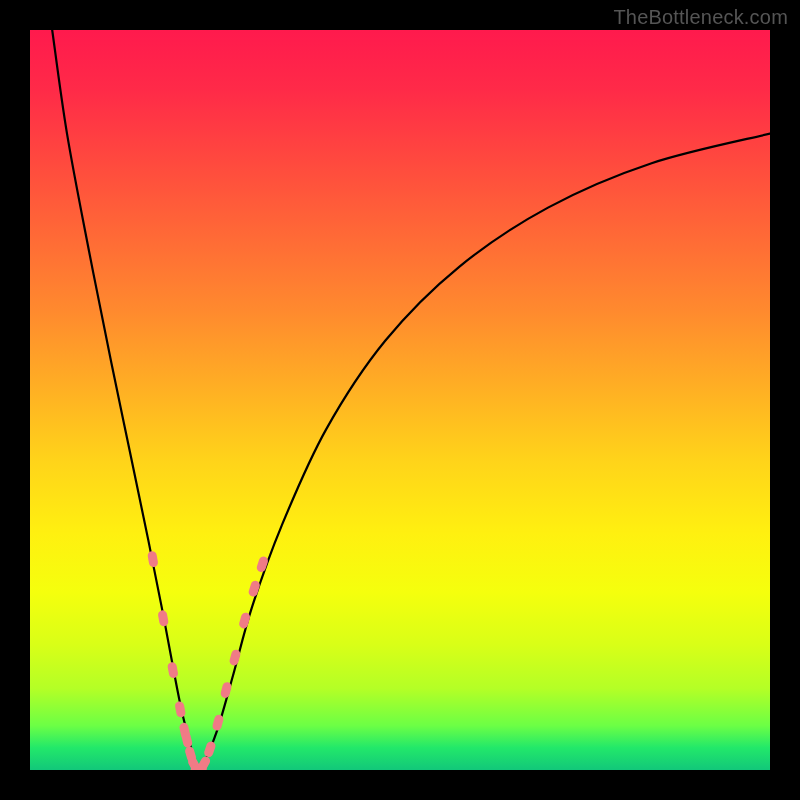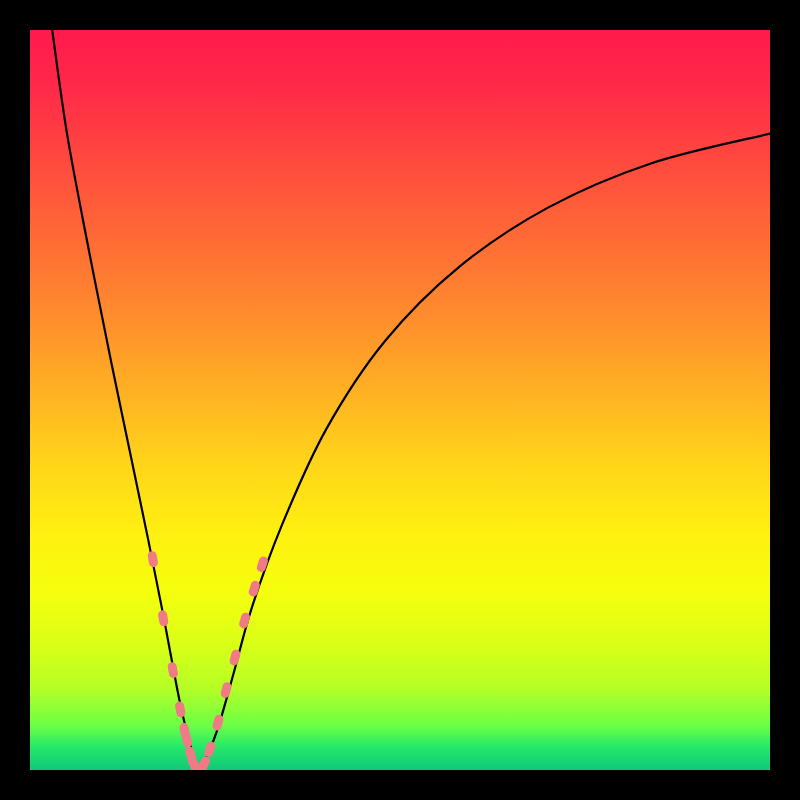--- a/index.html
+++ b/index.html
@@ -59,20 +59,21 @@
     top: 0;
     width: 740px;
     height: 740px;
     z-index: 2;
   }
 </style>
 </head>
 <body>
 
 <div class="frame">
+  <div class="watermark">TheBottleneck.com</div>
 
   <div class="plot">
     <svg class="curve-svg" viewBox="0 0 740 740" preserveAspectRatio="none">
       <g>
         <path id="curve-left" fill="none" stroke="#000000" stroke-width="2.2" stroke-linecap="round" d="M 22.20 0.00 C 24.67 17.27, 30.83 66.60, 37.00 103.60 C 43.17 140.60, 51.80 183.77, 59.20 222.00 C 66.60 260.23, 74.62 299.70, 81.40 333.00 C 88.18 366.30, 93.73 392.20, 99.90 421.80 C 106.07 451.40, 112.85 483.47, 118.40 510.60 C 123.95 537.73, 128.88 562.40, 133.20 584.60 C 137.52 606.80, 141.22 627.77, 144.30 643.80 C 147.38 659.83, 149.23 669.70, 151.70 680.80 C 154.17 691.90, 156.88 701.77, 159.10 710.40 C 161.32 719.03, 163.17 727.67, 165.02 732.60 C 166.87 737.53, 169.34 738.77, 170.20 740.00"></path>
       </g>
       <g>
         <path id="curve-right" fill="none" stroke="#000000" stroke-width="2.2" stroke-linecap="round" d="M 170.20 740.00 C 171.43 737.53, 174.52 732.60, 177.60 725.20 C 180.68 717.80, 184.38 709.17, 188.70 695.60 C 193.02 682.03, 197.95 663.53, 203.50 643.80 C 209.05 624.07, 213.98 601.87, 222.00 577.20 C 230.02 552.53, 239.27 525.40, 251.60 495.80 C 263.93 466.20, 278.73 430.43, 296.00 399.60 C 313.27 368.77, 333.00 337.93, 355.20 310.80 C 377.40 283.67, 402.07 259.00, 429.20 236.80 C 456.33 214.60, 485.93 194.87, 518.00 177.60 C 550.07 160.33, 584.60 145.53, 621.60 133.20 C 658.60 120.87, 720.27 108.53, 740.00 103.60"></path>
       </g>
       <g id="dots">

